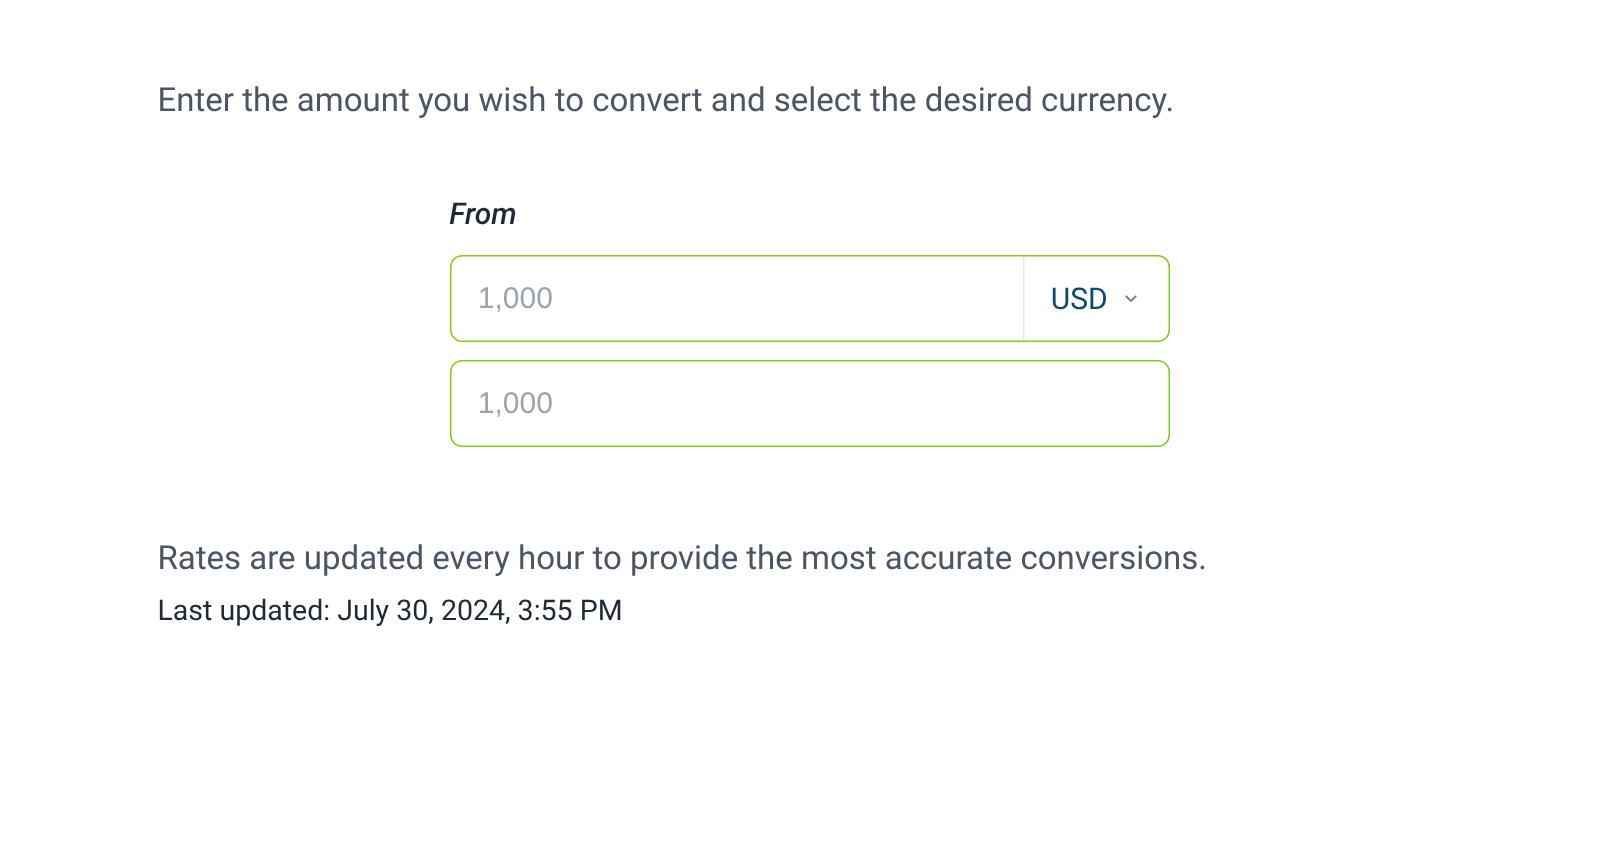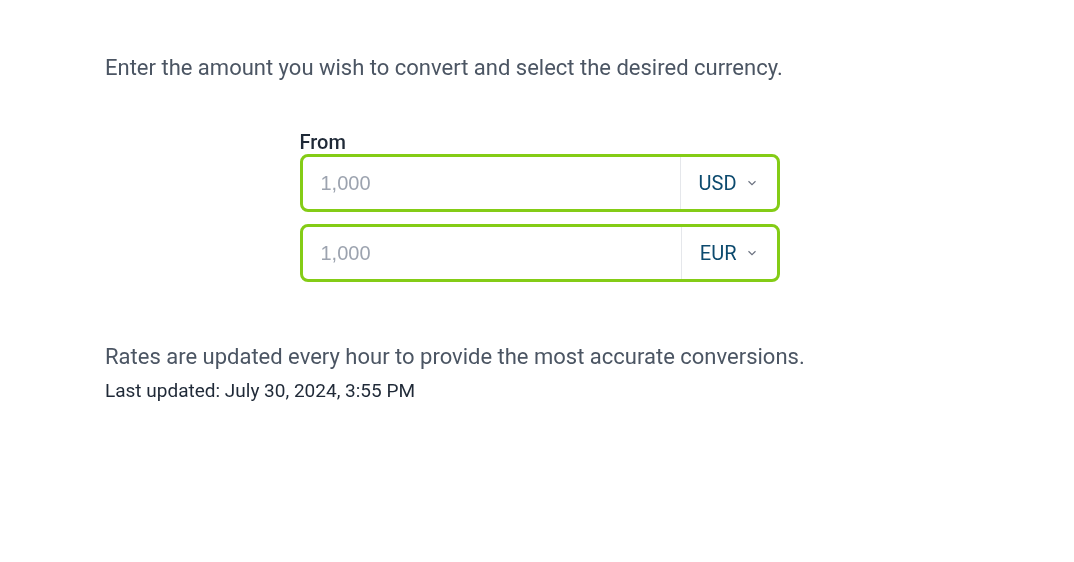--- a/index.html
+++ b/index.html
@@ -23,27 +23,28 @@
     }
     .converter {
       width: 480px;
       margin: 0 auto;
       position: relative;
     }
     .field-label {
       font-size: 20px;
       color: #1f2937;
       font-weight: 500;
-      margin-bottom: 0;
+      margin-bottom: 16px;
       display: block;
+      font-style: italic;
     }
     .input-group {
       display: flex;
       align-items: stretch;
-      border: 3px solid #84cc16;
+      border: 1px solid #84cc16;
       border-radius: 8px;
       height: 58px;
       background: #ffffff;
       overflow: hidden;
     }
     .amount-input {
       flex: 1;
       border: none;
       outline: none;
       padding: 0 18px;
@@ -152,28 +153,20 @@
         <svg viewBox="0 0 24 24">
             <polyline points="6 9 12 15 18 9"></polyline>
           </svg>
       </span>
     </div>
   </div>
 
 
   <div class="input-group to-group">
     <input class="amount-input" type="text" placeholder="1,000" style="">
-    <div class="currency-select">
-      <span class="currency-code">EUR</span>
-      <span class="chevron-icon">
-        <svg viewBox="0 0 24 24">
-            <polyline points="6 9 12 15 18 9"></polyline>
-          </svg>
-      </span>
-    </div>
   </div>
 
 </div>
 
 <p class="footer-text">Rates are updated every hour to provide the most accurate conversions.</p>
 <p class="footer-updated">
   <span class="bold">Last updated</span><span>: July 30, 2024, 3:55 PM</span>
 </p>
 
 </body></html>

